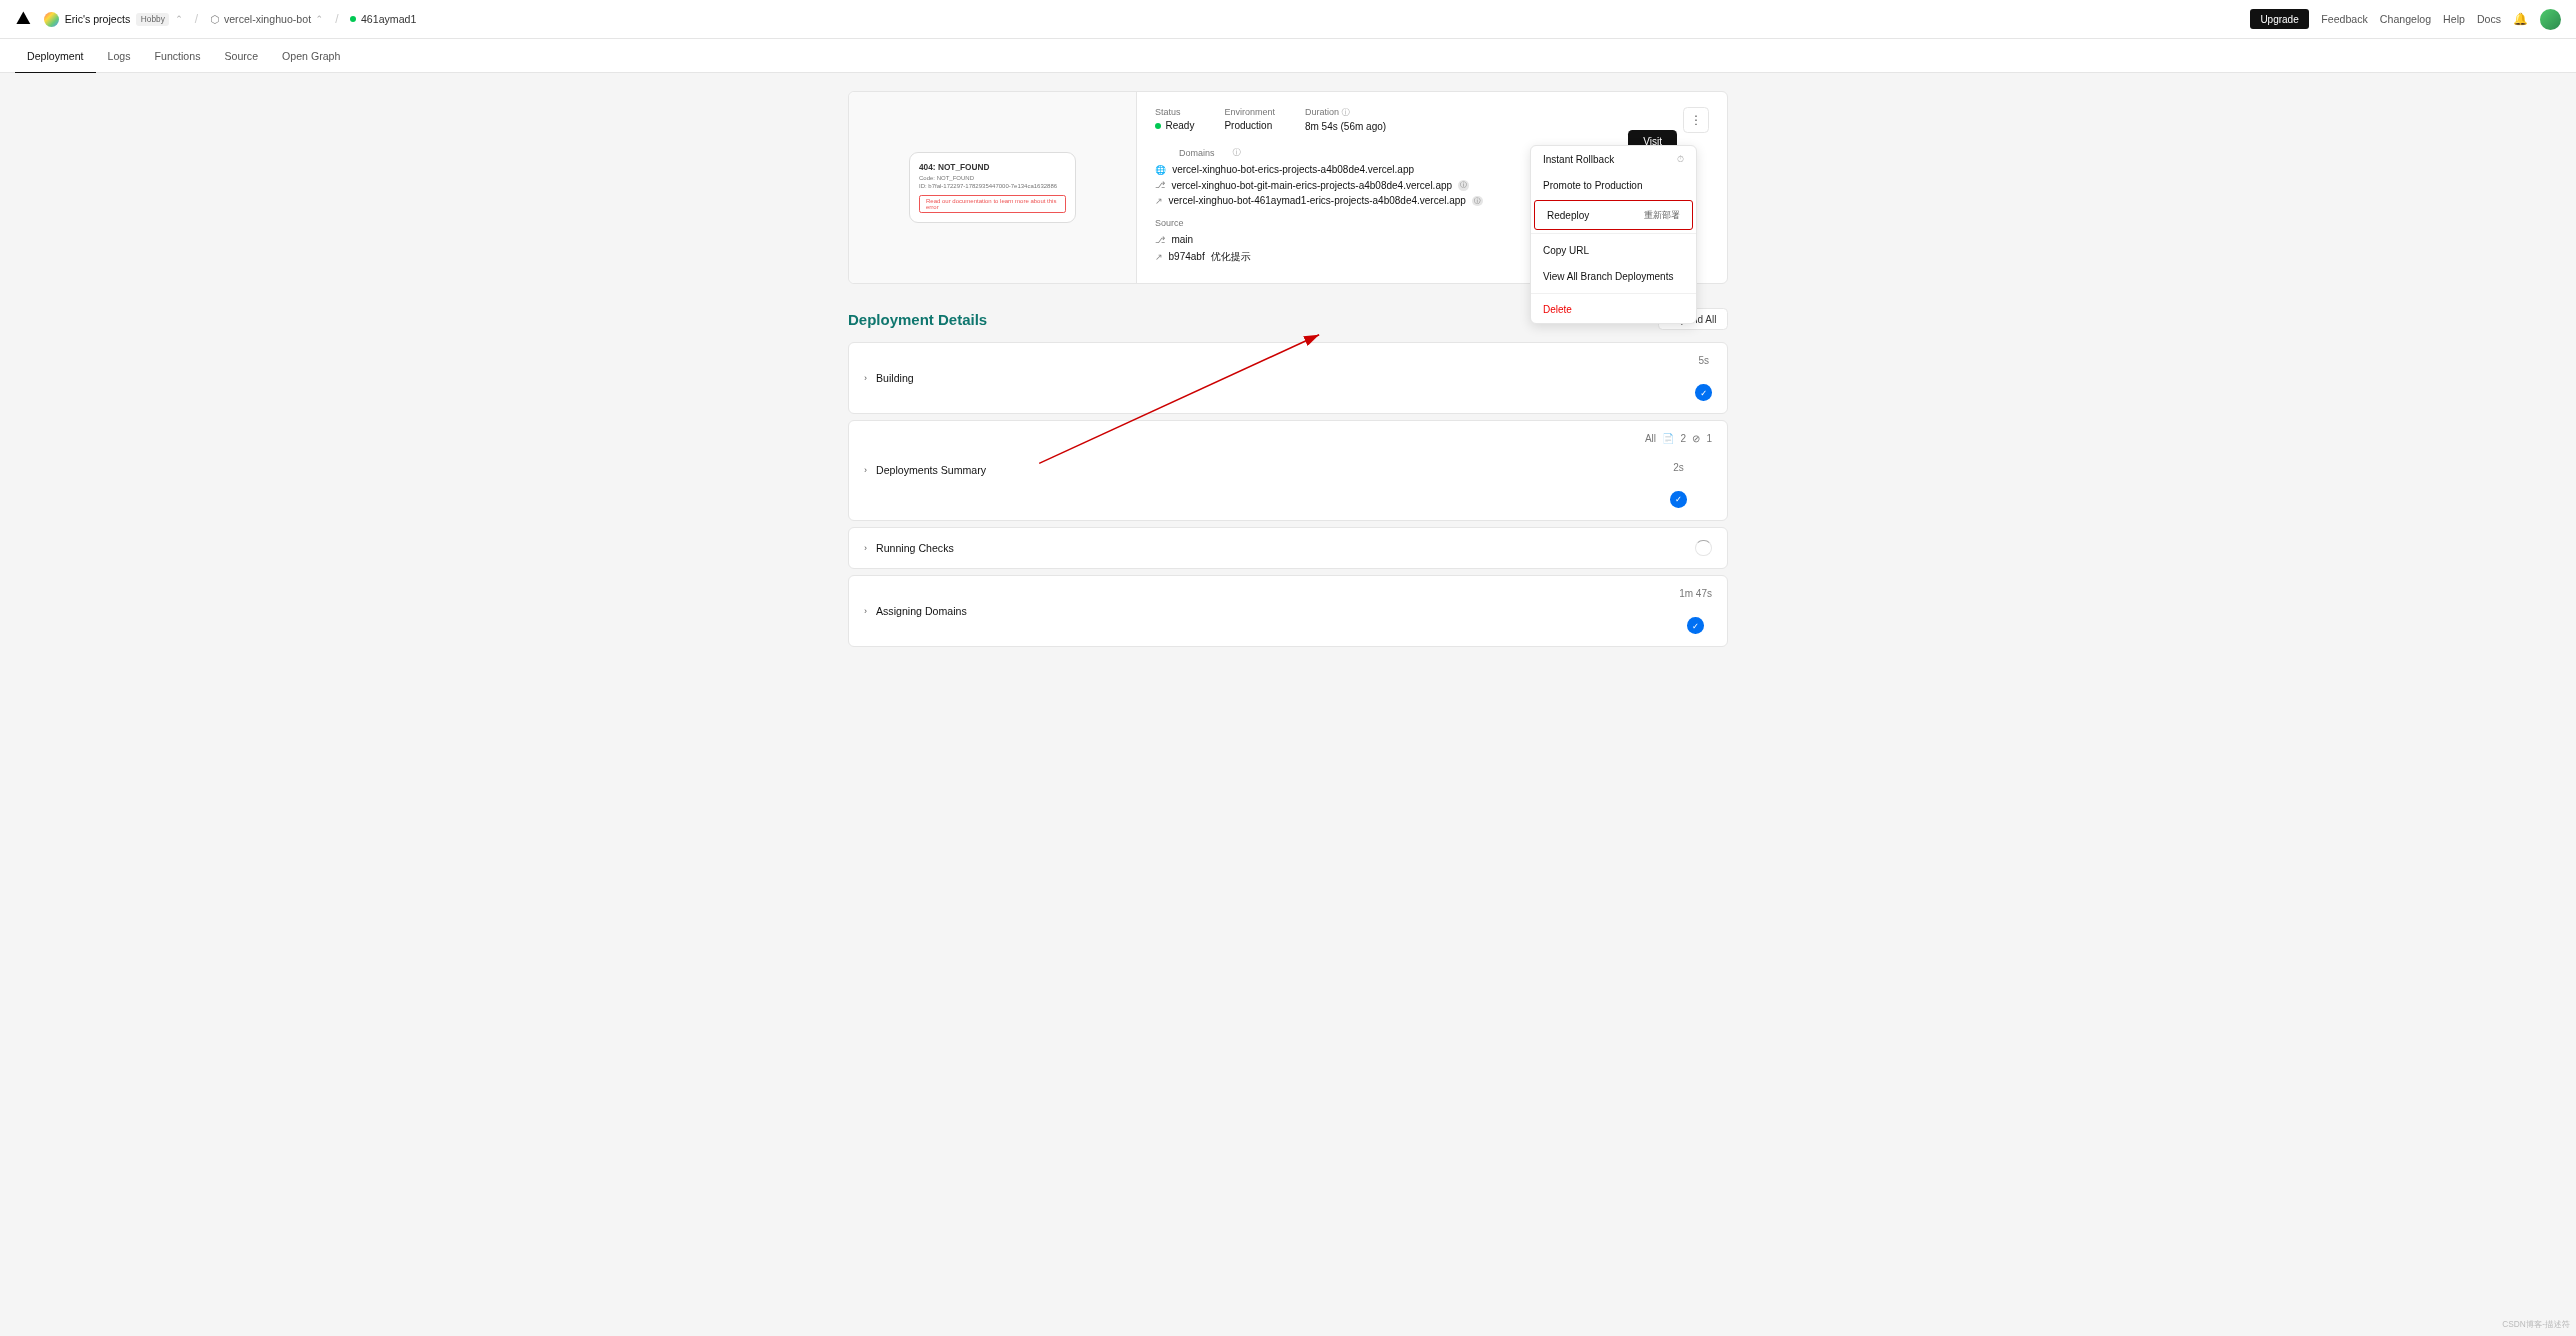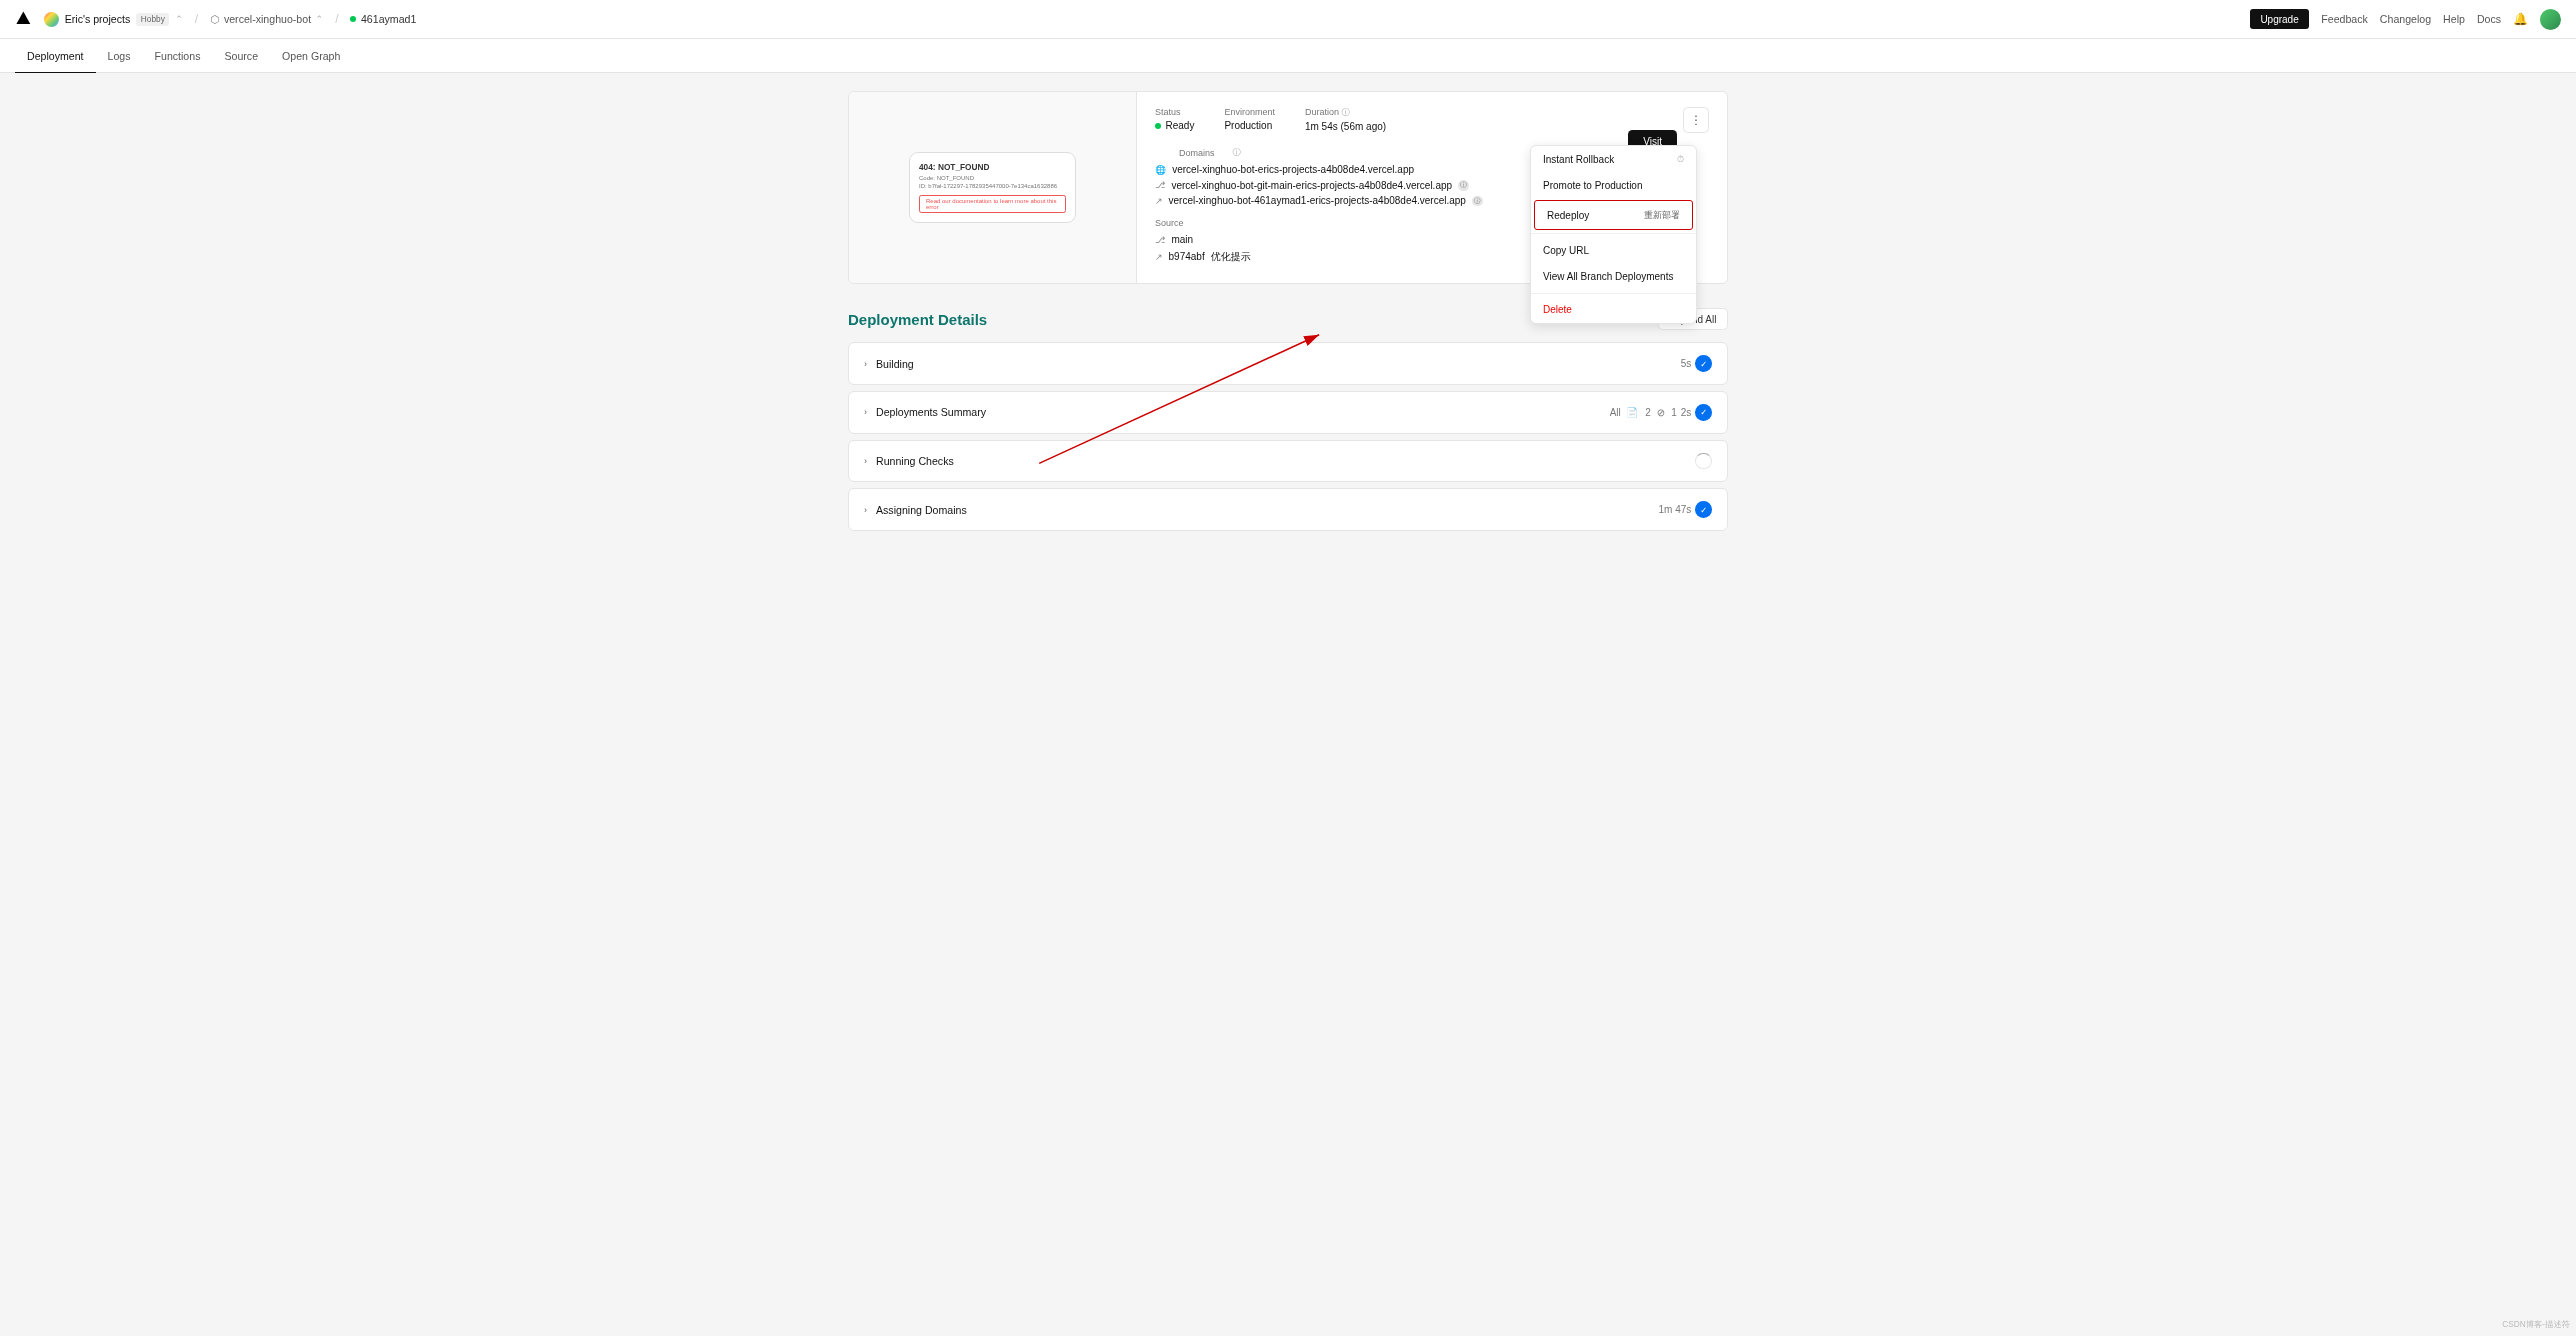--- a/index.html
+++ b/index.html
@@ -282,23 +282,24 @@
     .chevron-icon { color: #555; font-size: 9px; }
     .detail-label {
       flex: 1;
       font-size: 10.6px;
       font-weight: 500;
       color: #111;
     }
     .detail-meta {
       display: flex;
       align-items: center;
-      gap: 4px;
+      gap: 18px;
       color: #777;
       font-size: 10px;
+      flex-direction: column;
     }
     .check-circle {
       width: 16.7px; height: 16.7px; border-radius: 50%;
       background: #0070f3;
       display: flex; align-items: center; justify-content: center;
       color: #fff; font-size: 8.3px;
     }
     .loading-circle {
       width: 16.7px; height: 16.7px; border-radius: 50%;
       border: 1.5px solid #e5e5e5;
@@ -411,21 +412,21 @@
             <span>Production</span>
           </div>
         </div>
 
         <div class="info-group">
           <label>
             <span>Duration</span>
             <span class="info-icon"> ⓘ</span>
           </label>
           <div class="value">
-            <span>1m 54s (56m ago)</span>
+            <span>8m 54s (56m ago)</span>
           </div>
         </div>
       </div>
 
       <div class="domains-section">
         <label>
           <span>Domains</span>
           <span class="info-icon"> ⓘ</span>
         </label>
         <div class="domain-row">

